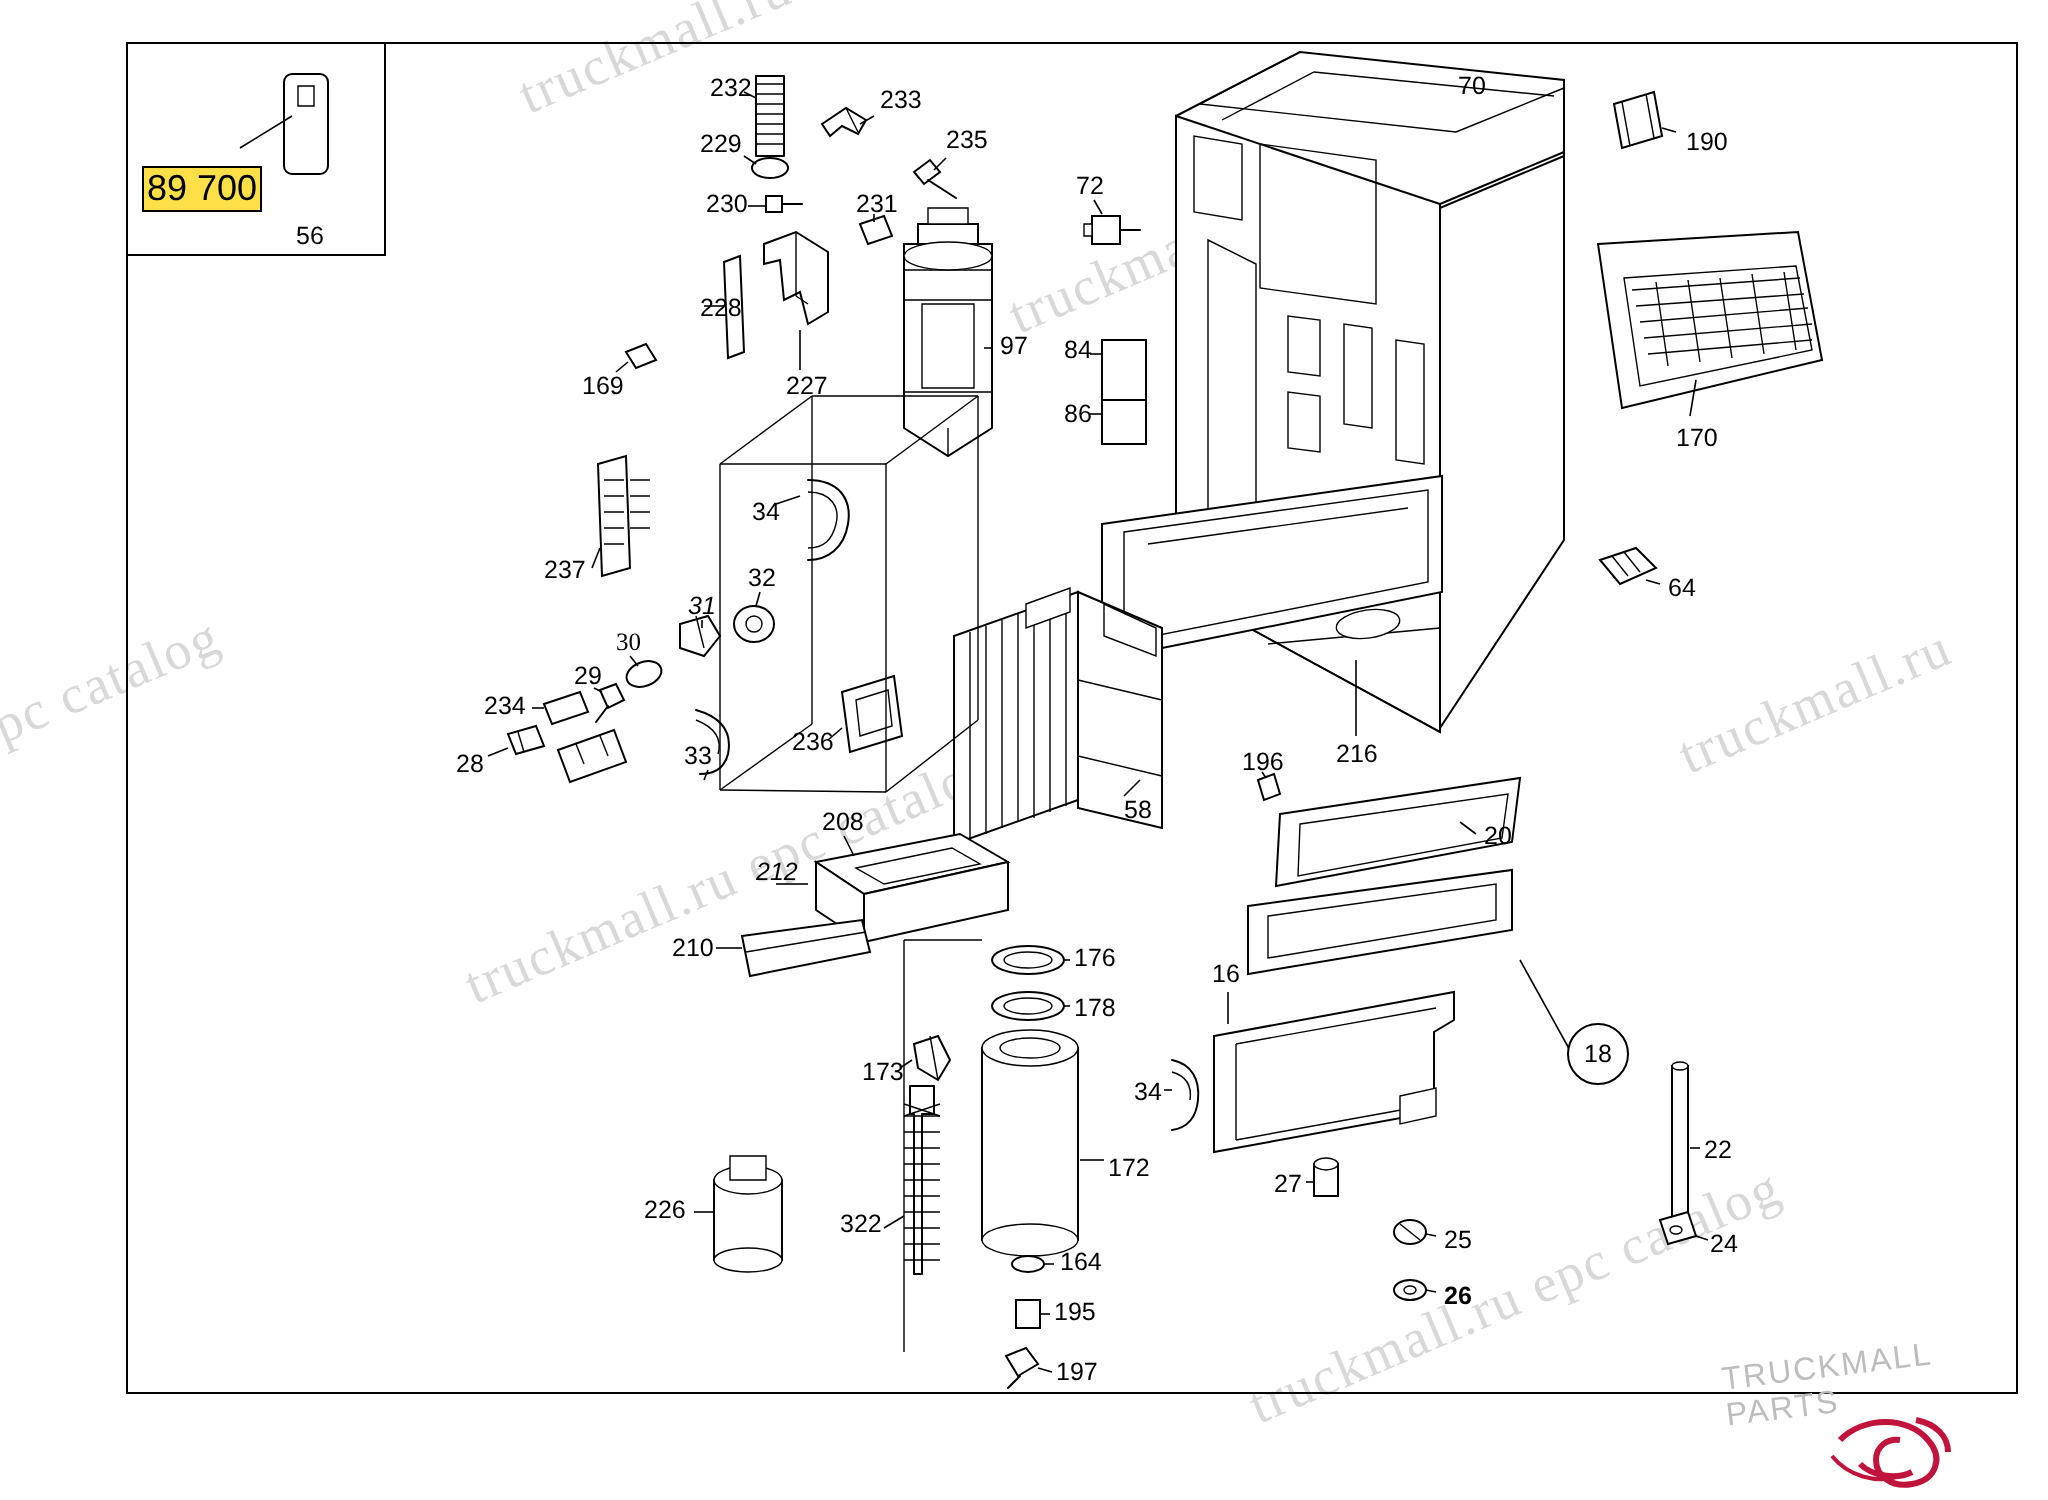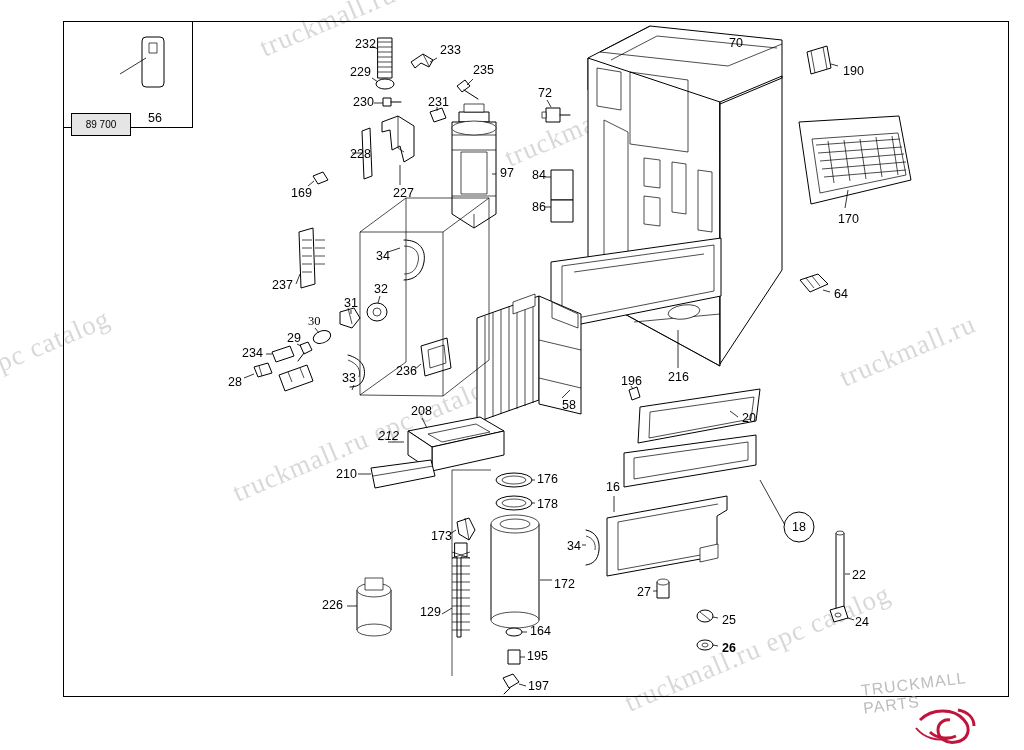--- a/index.html
+++ b/index.html
@@ -41,24 +41,23 @@
     position: absolute;
     left: 8px;
     top: 62px;
     width: 60px;
     height: 23px;
     border: 1.2px solid #000;
     box-sizing: border-box;
     display: flex;
     align-items: center;
     justify-content: center;
-    font-size: 10px;
+    font-size: 18px;
     color: #000;
-    background: #e5e5e5;
-    margin-top: 30px;
+    background: #fde047;
   }
   
   .lbl {
     position: absolute;
     font-size: 12.5px;
     color: #000;
     white-space: nowrap;
     line-height: 1;
   }
   
@@ -522,21 +521,21 @@
     <span class="lbl" style="left:538px; top:87px;">72</span>
     <span class="lbl" style="left:532px; top:169px;">84</span>
     <span class="lbl" style="left:532px; top:201px;">86</span>
     <span class="lbl" style="left:729px; top:37px;">70</span>
     <span class="lbl" style="left:843px; top:65px;">190</span>
     <span class="lbl" style="left:838px; top:213px;">170</span>
     <span class="lbl" style="left:834px; top:288px;">64</span>
     <span class="lbl" style="left:272px; top:279px;">237</span>
     <span class="lbl" style="left:376px; top:250px;">34</span>
     <span class="lbl" style="left:374px; top:283px;">32</span>
-    <span class="lbl" style="left:344px; top:297px;">31</span>
+    <span class="lbl" style="left:344px; top:297px;font-style:italic;">31</span>
     <span class="lbl" style="left:308px; top:315px;font-family:Liberation Serif, serif;">30</span>
     <span class="lbl" style="left:287px; top:332px;">29</span>
     <span class="lbl" style="left:242px; top:347px;">234</span>
     <span class="lbl" style="left:228px; top:376px;">28</span>
     <span class="lbl" style="left:342px; top:372px;">33</span>
     <span class="lbl" style="left:396px; top:365px;">236</span>
     <span class="lbl" style="left:562px; top:399px;">58</span>
     <span class="lbl" style="left:668px; top:371px;">216</span>
     <span class="lbl" style="left:621px; top:375px;">196</span>
     <span class="lbl" style="left:742px; top:412px;text-align:center;">20</span>
@@ -544,21 +543,21 @@
     <span class="lbl" style="left:411px; top:405px;">208</span>
     <span class="lbl" style="left:378px; top:430px;font-style:italic;">212</span>
     <span class="lbl" style="left:336px; top:468px;">210</span>
     <span class="lbl" style="left:537px; top:473px;">176</span>
     <span class="lbl" style="left:537px; top:498px;">178</span>
     <span class="lbl" style="left:431px; top:530px;">173</span>
     <span class="lbl" style="left:606px; top:481px;">16</span>
     <span class="lbl" style="left:567px; top:540px;">34</span>
     <span class="lbl" style="left:554px; top:578px;">172</span>
     <span class="lbl" style="left:322px; top:599px;">226</span>
-    <span class="lbl" style="left:420px; top:606px;">129</span>
+    <span class="lbl" style="left:420px; top:606px;">322</span>
     <span class="lbl" style="left:530px; top:625px;">164</span>
     <span class="lbl" style="left:527px; top:650px;">195</span>
     <span class="lbl" style="left:528px; top:680px;">197</span>
     <span class="lbl" style="left:637px; top:586px;">27</span>
     <span class="lbl" style="left:722px; top:614px;">25</span>
     <span class="lbl" style="left:722px; top:642px;font-weight:bold;">26</span>
     <span class="lbl" style="left:852px; top:569px;">22</span>
     <span class="lbl" style="left:855px; top:616px;">24</span>
   </div>
 

